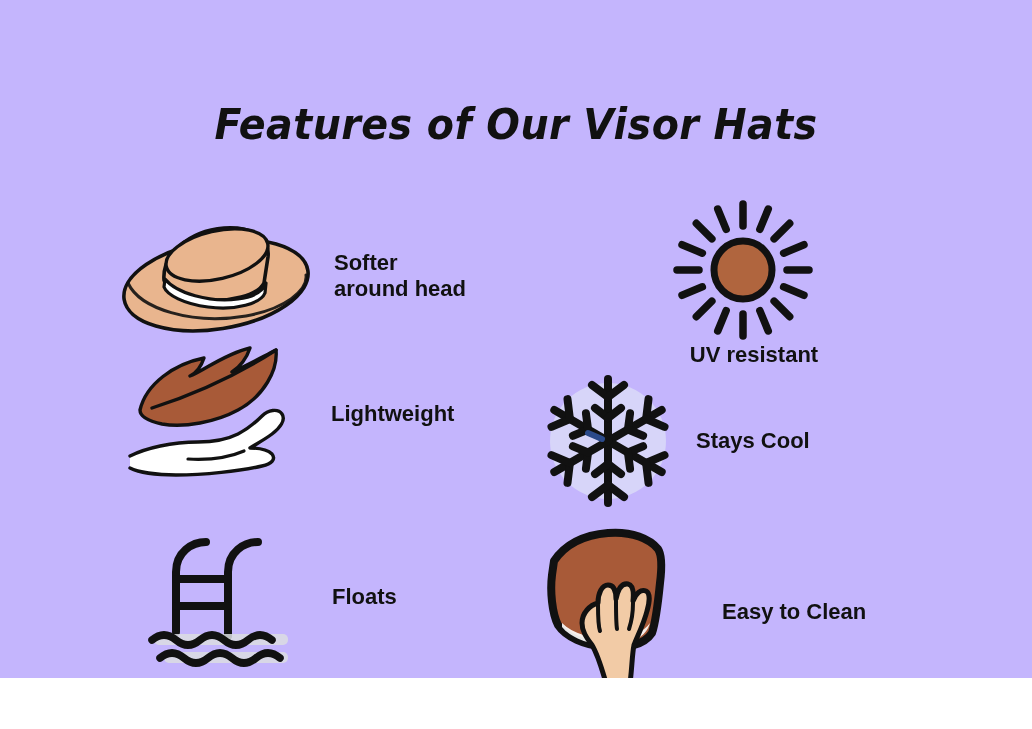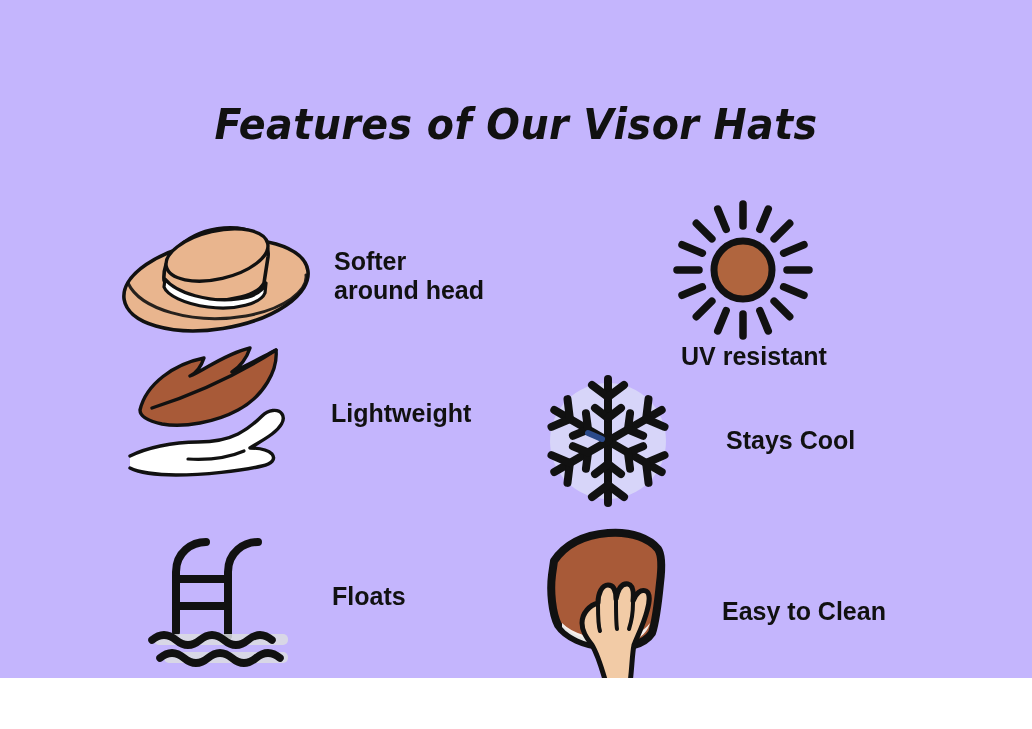--- a/index.html
+++ b/index.html
@@ -42,41 +42,41 @@
     align-items: center;
   }
   .feature .icon-box {
     position: relative;
     flex: 0 0 auto;
   }
   .feature .label {
     flex: 0 0 auto;
     font-family: "Liberation Sans", sans-serif;
     font-weight: bold;
-    font-size: 25px;
+    font-size: 22px;
     line-height: 1.18;
     color: #111111;
     white-space: pre-line;
   }
 
   
   #row-softer   { left: 118px; top: 216px;  width: 400px; height: 120px; }
   #row-light    { left: 128px; top: 344px;  width: 390px; height: 140px; }
   #row-floats   { left: 150px; top: 524px;  width: 360px; height: 145px; }
 
   
   #row-uv       { left: 533px; top: 198px;  width: 420px; height: 145px; flex-direction: column; }
   #row-cool     { left: 540px; top: 368px;  width: 400px; height: 145px; }
   #row-clean    { left: 540px; top: 524px;  width: 420px; height: 175px; }
 
   #row-softer .label  { margin-left: 16px; }
   #row-light  .label  { margin-left: 18px; align-self: center; }
   #row-floats .label  { margin-left: 32px; }
   #row-uv     .label  { margin-left: 22px; }
-  #row-cool   .label  { margin-left: 50px; }
+  #row-cool   .label  { margin-left: 20px; }
   #row-clean  .label  { margin-left: 42px; }
 
   svg { display: block; overflow: visible; }
 </style>
 </head>
 <body>
 
 <div id="page">
 
   <div id="title">Features of Our Visor Hats</div>

